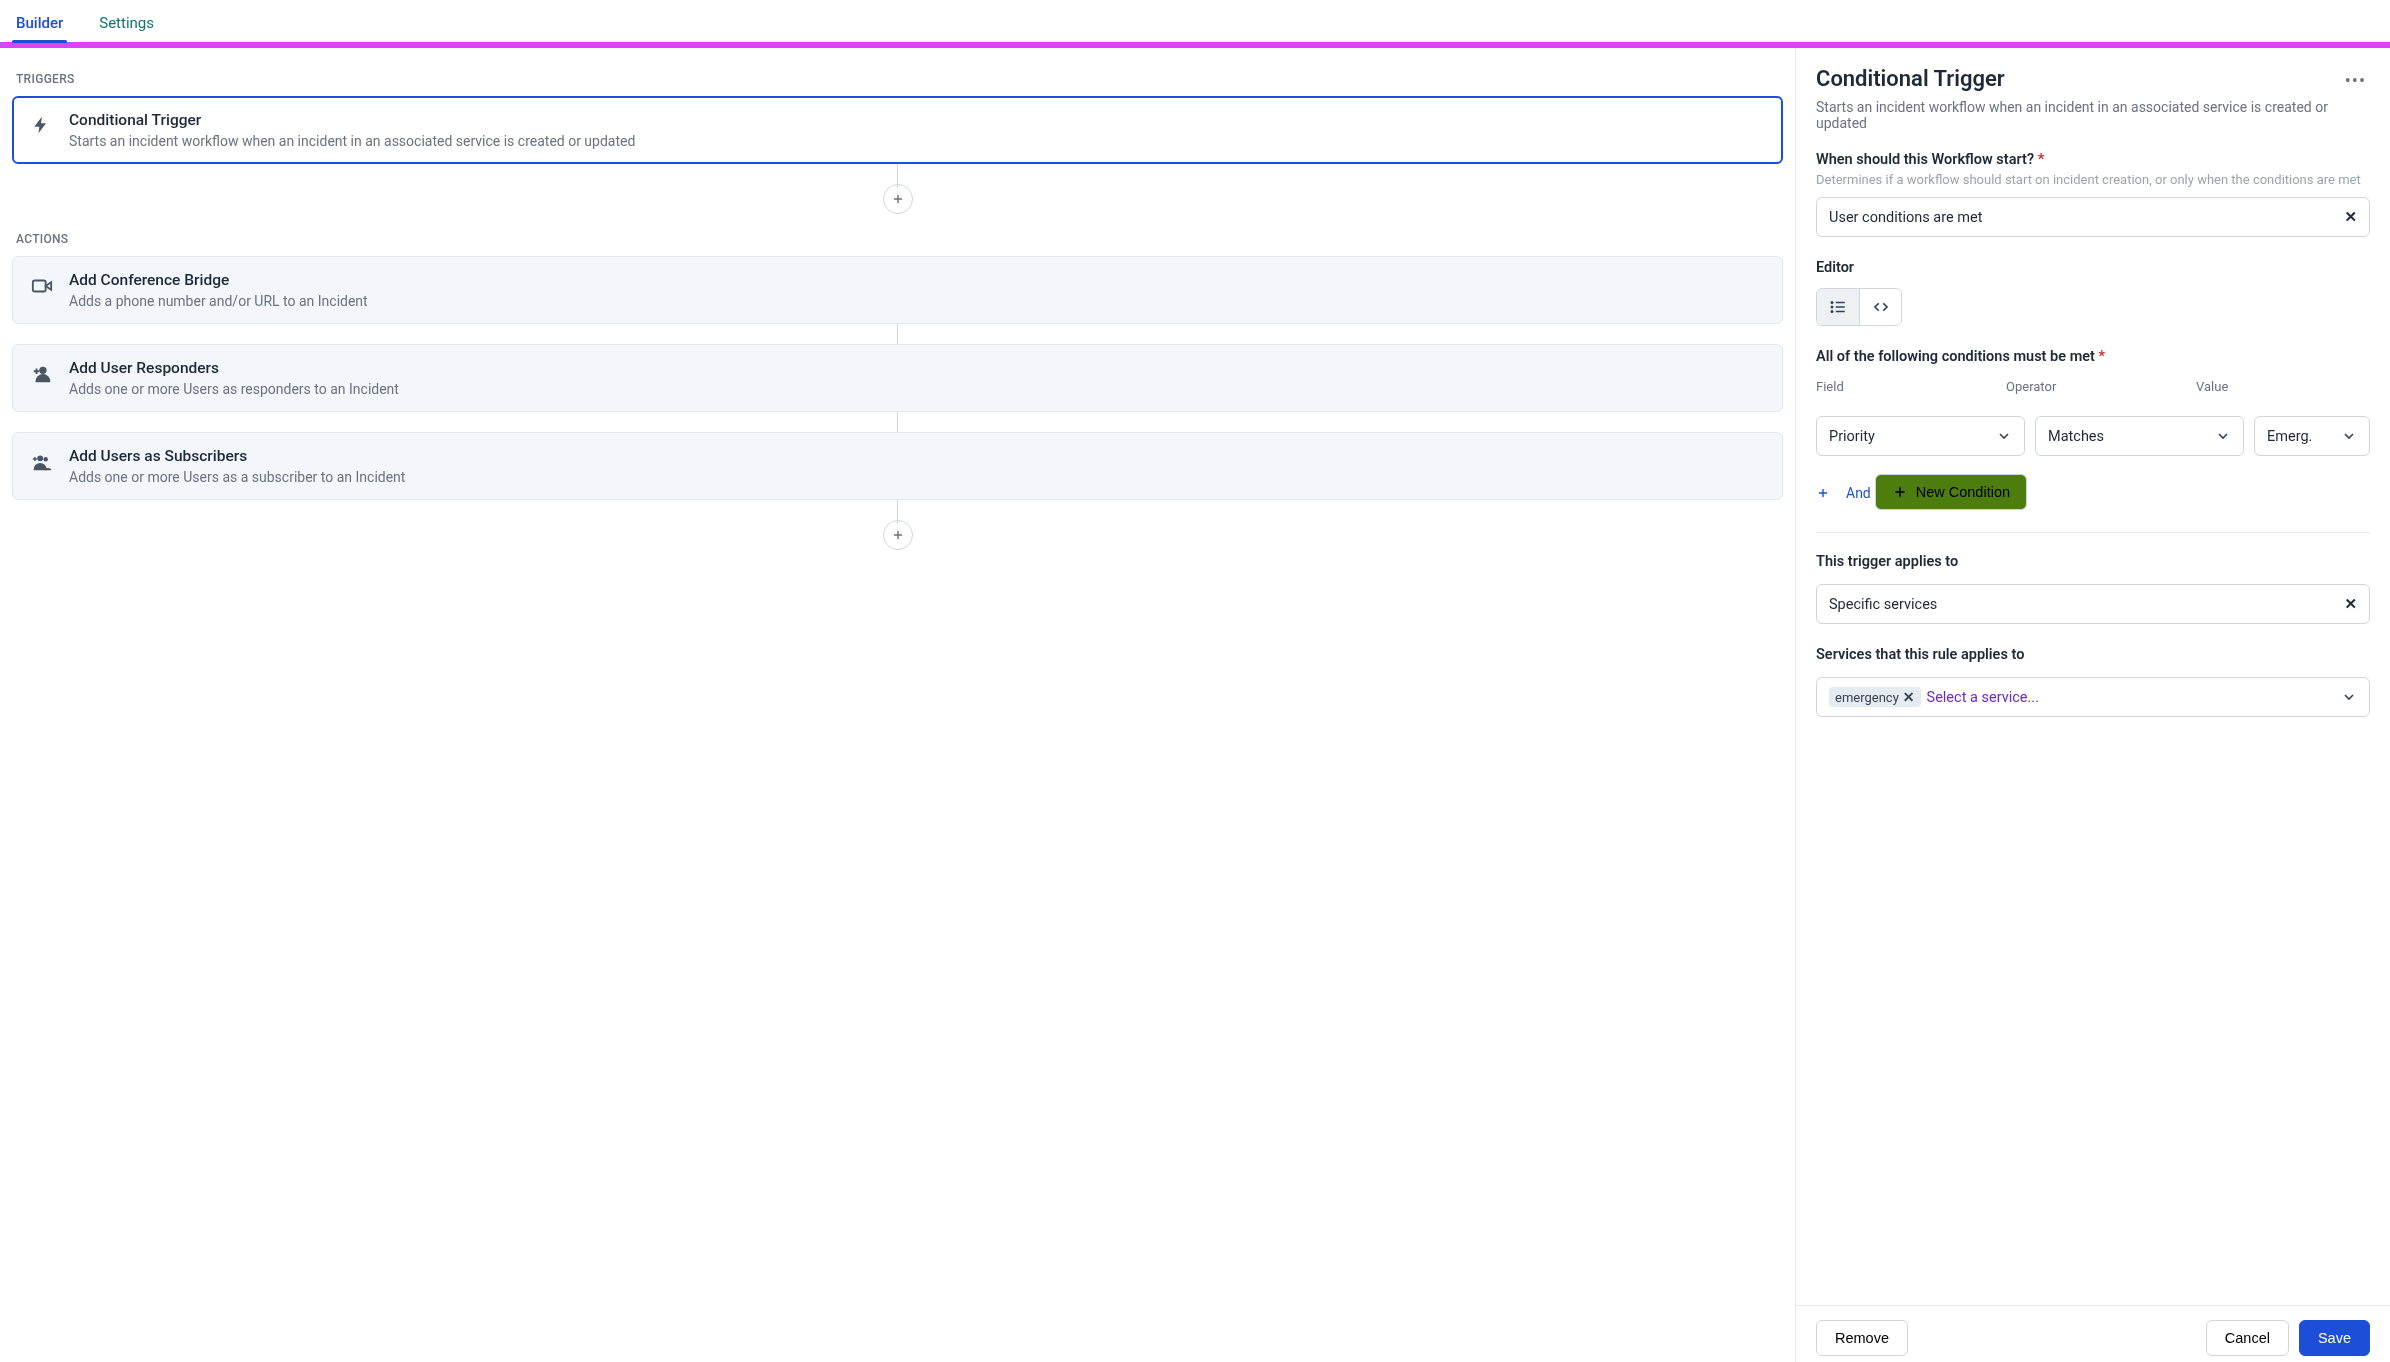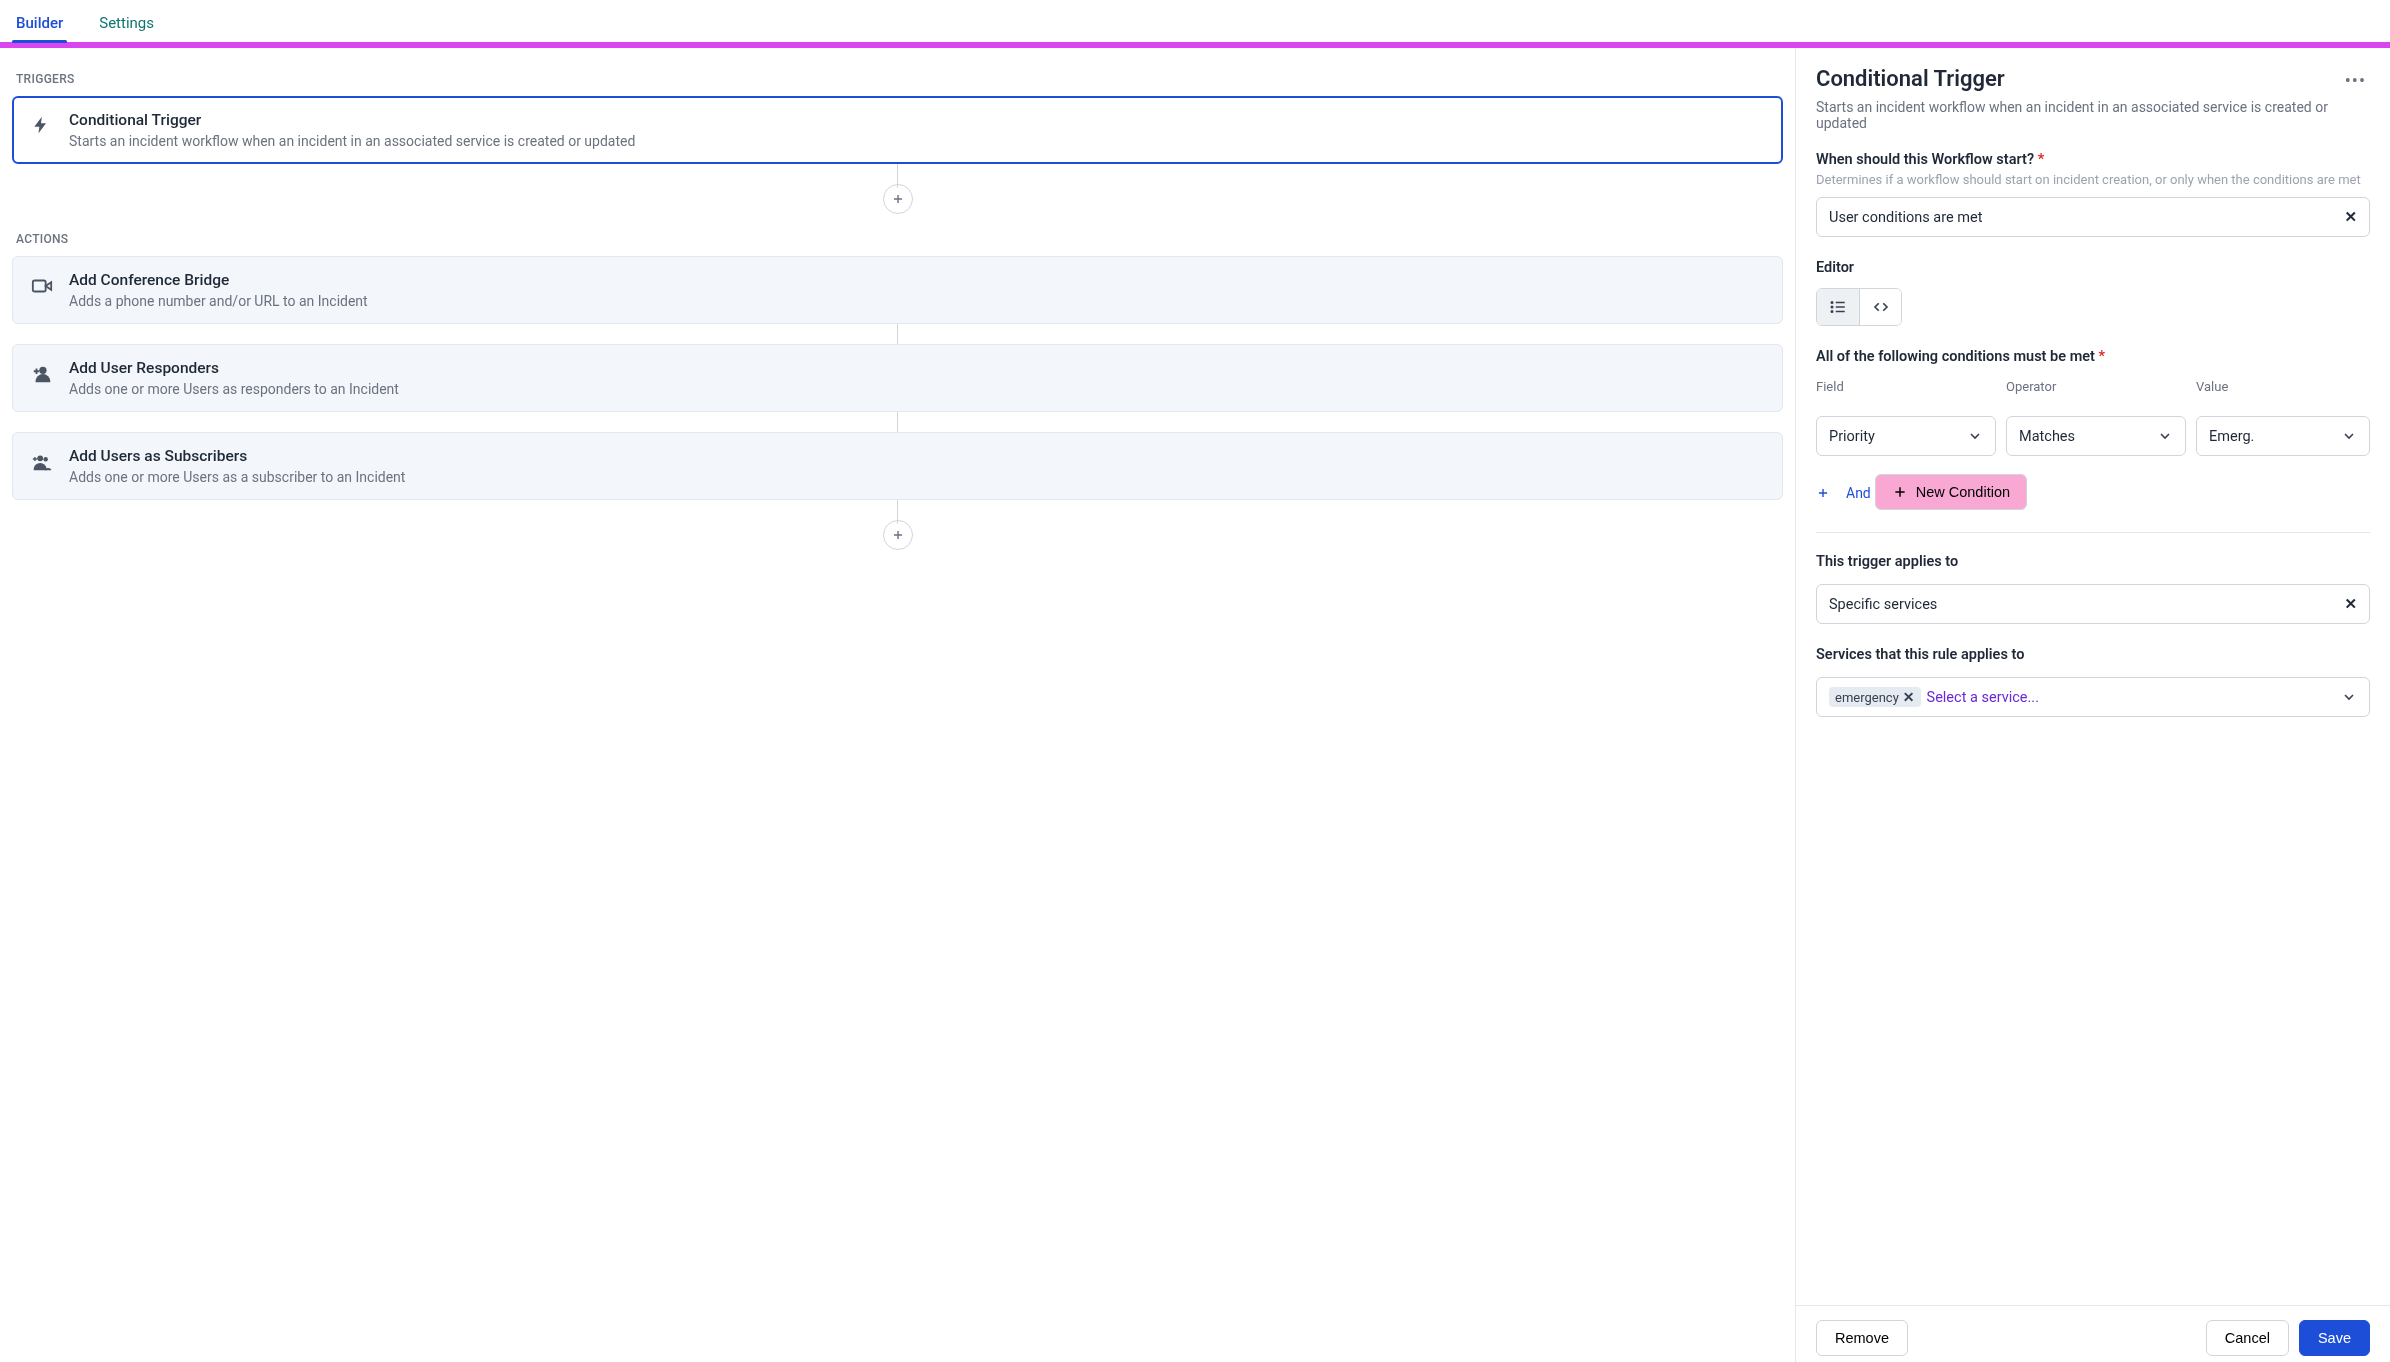--- a/index.html
+++ b/index.html
@@ -51,23 +51,23 @@
   .seg button { width:42px; height:36px; background:#fff; border:none; display:flex; align-items:center; justify-content:center; cursor:pointer; color:#374151; }
   .seg button.active { background:#eef1f4; }
   .seg button + button { border-left:1px solid #d1d5db; }
   
   .cond-labels { display:flex; gap:10px; font-size:13px; color:#6b7280; margin: 14px 0 22px; }
   .cond-labels > div:nth-child(1){ width:180px; }
   .cond-labels > div:nth-child(2){ width:180px; }
   .cond-labels > div:nth-child(3){ flex:1; }
   .cond-row { display:flex; gap:10px; }
   .cond-row .select-box { flex:1; }
-  .cond-row .select-box.fixed { width:180px; flex:none; }
+  .cond-row .select-box.fixed { width:209px; flex:none; }
   .and-link { display:inline-flex; align-items:center; gap:16px; color:#1d4ed8; font-size:14px; margin-top:14px; cursor:pointer; }
-  .new-cond-btn { margin-top:18px; border:1px solid #d1d5db; background:#f9a8d4; border-radius:6px; padding: 9px 16px; font-size:14.5px; display:inline-flex; align-items:center; gap:8px; cursor:pointer; }
+  .new-cond-btn { margin-top:18px; border:1px solid #d1d5db; background:#4d7c0f; border-radius:6px; padding: 9px 16px; font-size:14.5px; display:inline-flex; align-items:center; gap:8px; cursor:pointer; }
   hr.sep { border:none; border-top:1px solid #e5e7eb; margin:22px 0 20px; }
   
   .btn { border:1px solid #d1d5db; background:#fff; border-radius:6px; padding:9px 18px; font-size:14.5px; cursor:pointer; }
   .btn.primary { background:#1d4ed8; color:#fff; border-color:#1d4ed8; }
   .foot-right { display:flex; gap:10px; }
   svg { display:block; }
 </style>
 </head>
 <body>
 

